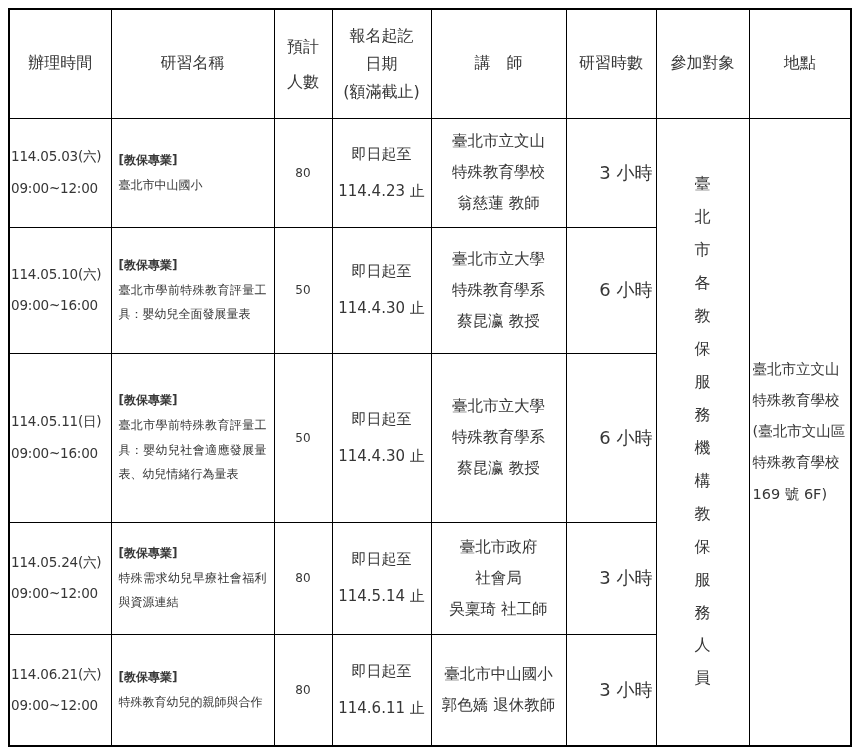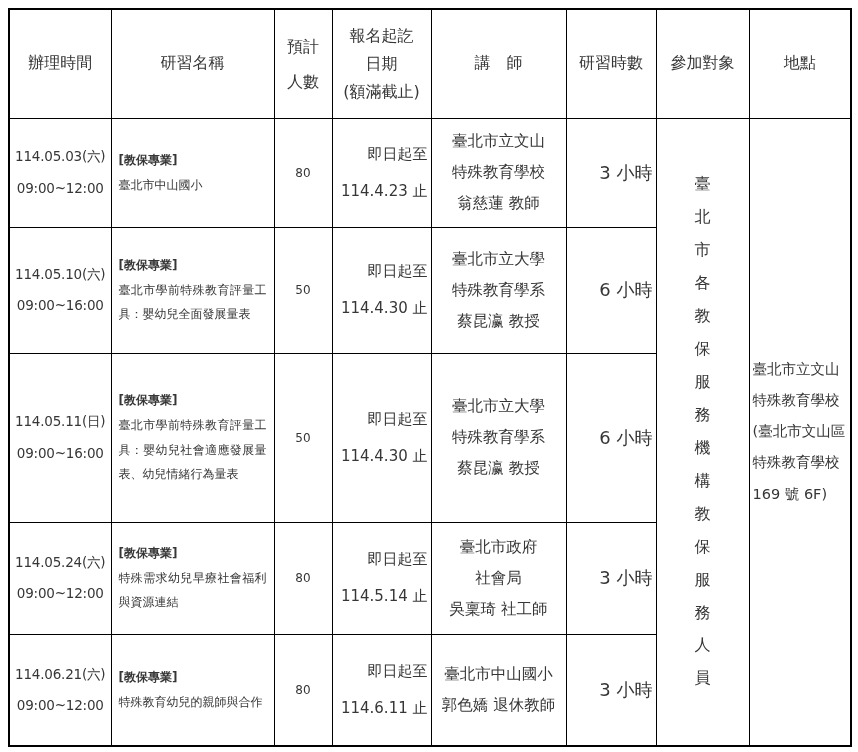--- a/index.html
+++ b/index.html
@@ -50,40 +50,40 @@
   th {
     font-weight: normal;
     text-align: center;
     font-size: 16px;
   }
   th .hline { line-height: 1.8; }
   th.h-capacity .hline { line-height: 1.45; margin: 12px 0; }
   th.h-registration .hline { line-height: 1.75; }
 
   .cell-time {
-    text-align: center;
+    text-align: left;
     font-size: 13.5px;
     letter-spacing: -0.2px;
     line-height: 2.3;
     white-space: nowrap;
     padding: 2px 1px;
   }
   .cell-title {
     text-align: left;
     font-size: 12px;
     line-height: 2.05;
     padding: 4px 7px;
   }
   .cell-title .category { font-weight: bold; }
   .cell-title .title-text {
     text-align: justify;
     text-justify: inter-character;
   }
   .cell-capacity { text-align: center; font-size: 12px; }
-  .cell-registration { text-align: right; font-size: 15px; line-height: 2.45; white-space: nowrap; }
+  .cell-registration { text-align: center; font-size: 15px; line-height: 2.45; white-space: nowrap; }
   .cell-lecturer { text-align: center; font-size: 15.5px; line-height: 2.0; padding: 2px 1px; }
   .cell-hours { text-align: right; font-size: 18px; }
   .cell-audience { text-align: center; font-size: 16px; padding: 0; }
   .cell-audience .vchar { line-height: 2.06; }
   .cell-location {
     text-align: left;
     font-size: 14.5px;
     line-height: 2.15;
     padding: 2px 3px;
   }

